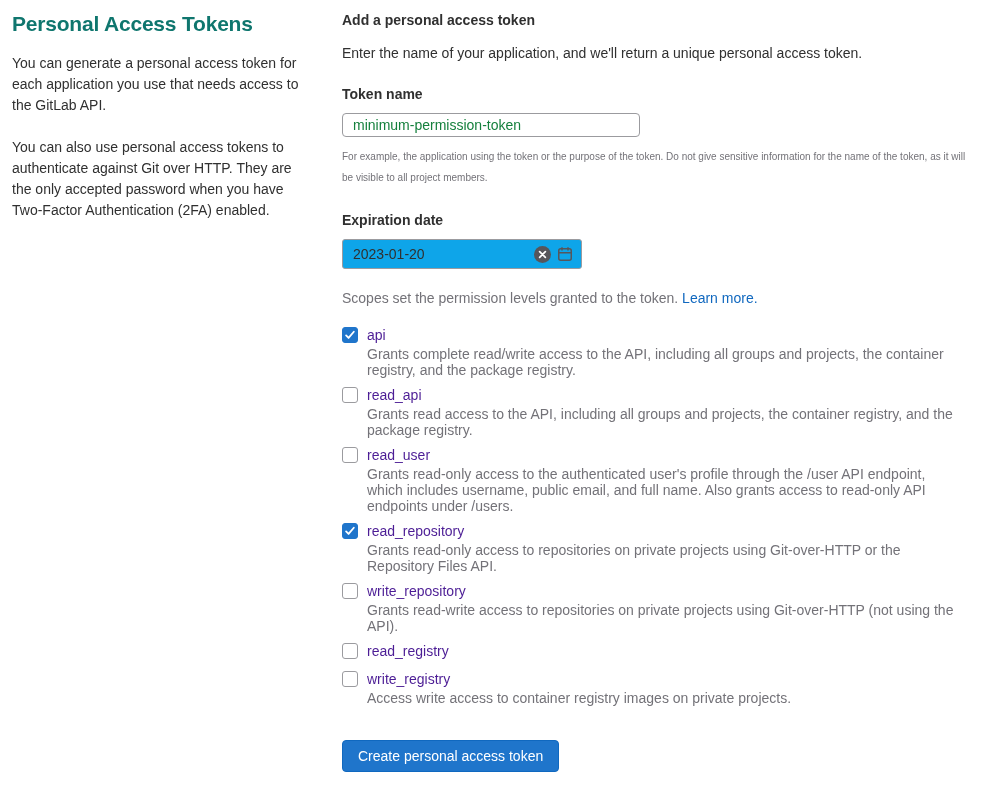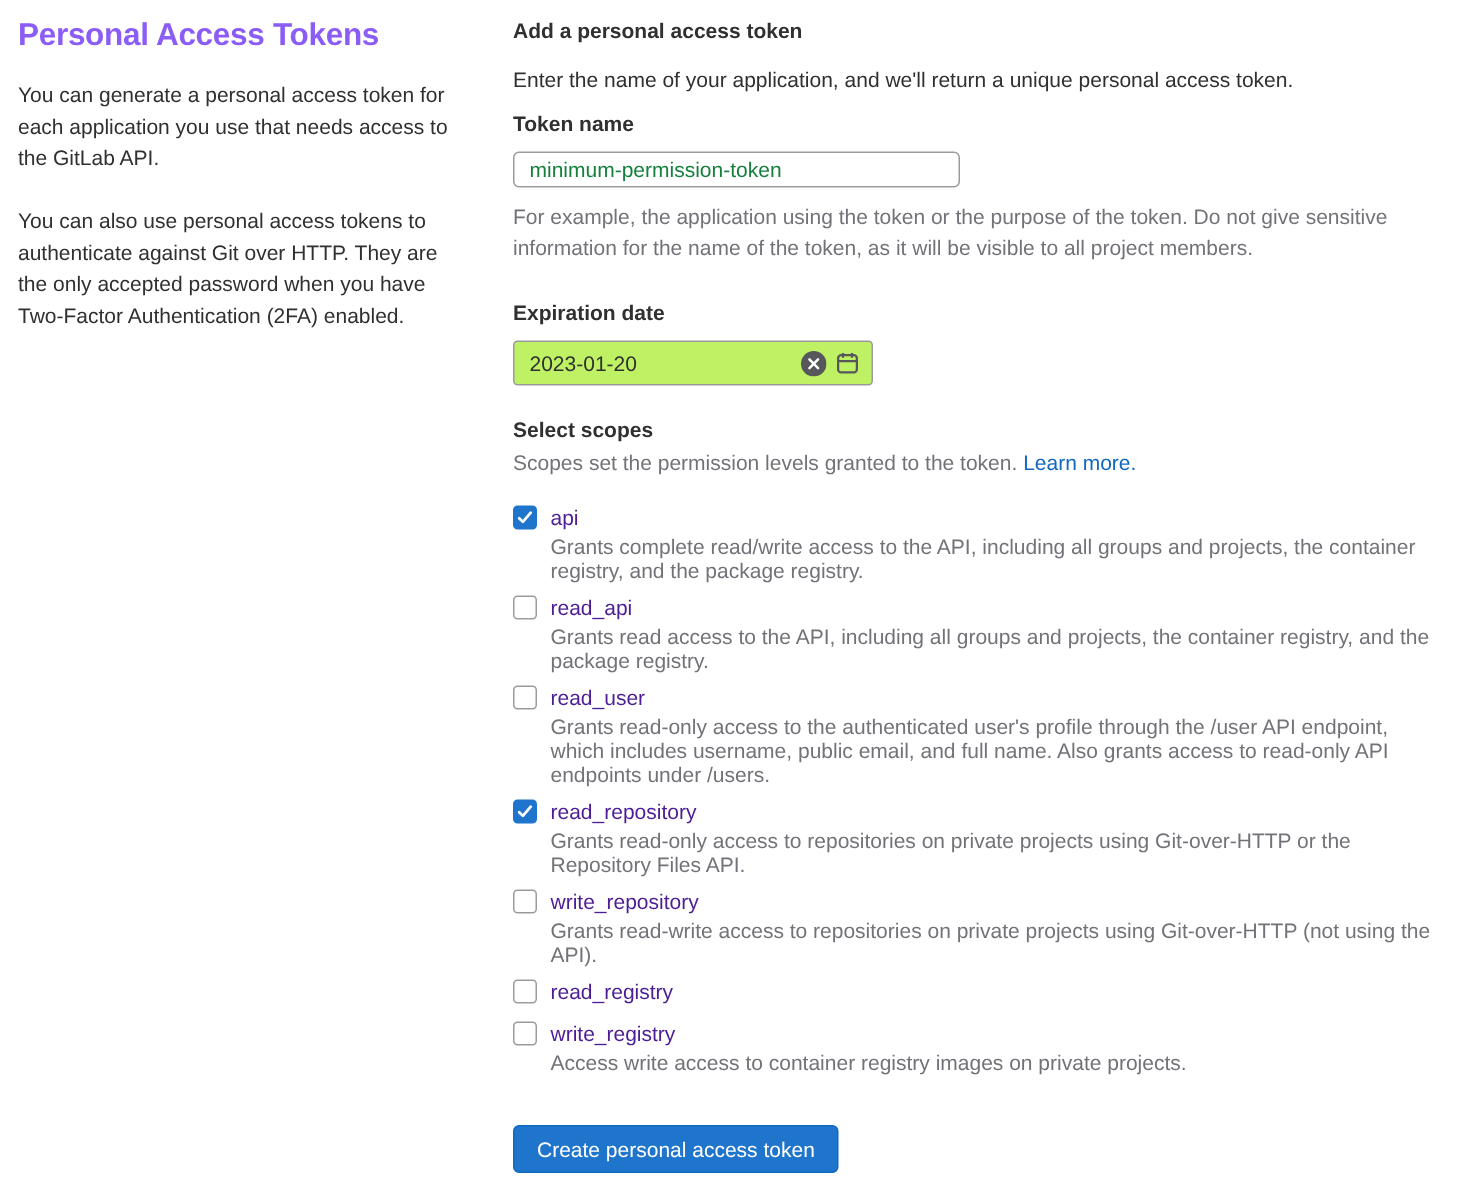--- a/index.html
+++ b/index.html
@@ -11,52 +11,52 @@
     color: var(--text-dark, #303030);
     overflow: hidden;
   }
   .container { display: flex; padding: 12px 0 0 12px; }
 
   
   .left-col { width: 302px; margin-right: 28px; flex-shrink: 0; }
   .page-title {
     margin: 0 0 17px 0;
     font-size: 21px; font-weight: 700;
-    color: #8b5cf6; letter-spacing: -0.2px;
+    color: #0f766e; letter-spacing: -0.2px;
   }
   .intro-p { margin: 0 0 21px 0; font-size: 14px; line-height: 21px; color: #303030; }
 
   
   .right-col { width: 624px; }
   .form-heading { margin: 0 0 16px 0; font-size: 14px; font-weight: 700; }
-  .form-desc { margin: 0 0 12px 0; font-size: 14px; line-height: 18px; }
+  .form-desc { margin: 0 0 24px 0; font-size: 14px; line-height: 18px; }
   .field-label { display: block; font-size: 14px; font-weight: 700; margin-bottom: 11px; }
 
   .text-input {
     width: 298px; height: 24px;
     border: 1px solid var(--border-gray, #9b9b9f);
     border-radius: 4px;
     padding: 0 10px;
     font-size: 14px; font-family: inherit;
     color: #15803d; background: #fff;
     outline: none;
   }
   .field-help {
     margin: 9px 0 0 0;
-    font-size: 14px; line-height: 21px;
+    font-size: 10px; line-height: 21px;
     color: var(--text-muted, #737278);
   }
   .expiration-block { margin-top: 24px; }
   .date-wrapper {
     width: 240px; height: 30px;
     border: 1px solid var(--border-gray, #9b9b9f);
     border-radius: 3px;
     display: flex; align-items: center;
     padding: 0 8px 0 10px;
-    background: #bef264;
+    background: #0ea5e9;
   }
   .date-wrapper input {
     border: none; outline: none; flex: 1; min-width: 0;
     font-size: 14px; font-family: inherit; color: #303030;
     background: transparent; padding: 0;
   }
   .icon-btn {
     border: none; background: none; padding: 0;
     display: flex; align-items: center; justify-content: center;
     cursor: pointer; margin-left: 6px;
@@ -129,21 +129,20 @@
         <span class="icon-btn">
           <svg width="16" height="16" viewBox="0 0 16 16" fill="none" stroke="#57565b" stroke-width="1.5">
             <rect x="1.75" y="2.75" width="12.5" height="11.5" rx="2"></rect>
             <path d="M5 1.25v3.2 M11 1.25v3.2 M1.75 6.75h12.5"></path>
           </svg>
         </span>
       </div>
     </div>
 
     <div class="scopes-block">
-      <label class="field-label scopes-label">Select scopes</label>
       <p class="scopes-help"><span>Scopes set the permission levels granted to the token.</span> <a class="learn-more">Learn more.</a></p>
 
       <div class="scope-list">
 
           <div class="scope-row">
             <div class="checkbox checked">
               <svg width="12" height="12" viewBox="0 0 16 16">
                 <path d="M2.8 8.6l3.3 3.3 7-8.2" stroke="#ffffff" stroke-width="2.4" fill="none" stroke-linecap="round" stroke-linejoin="round"></path>
               </svg>
             </div>

